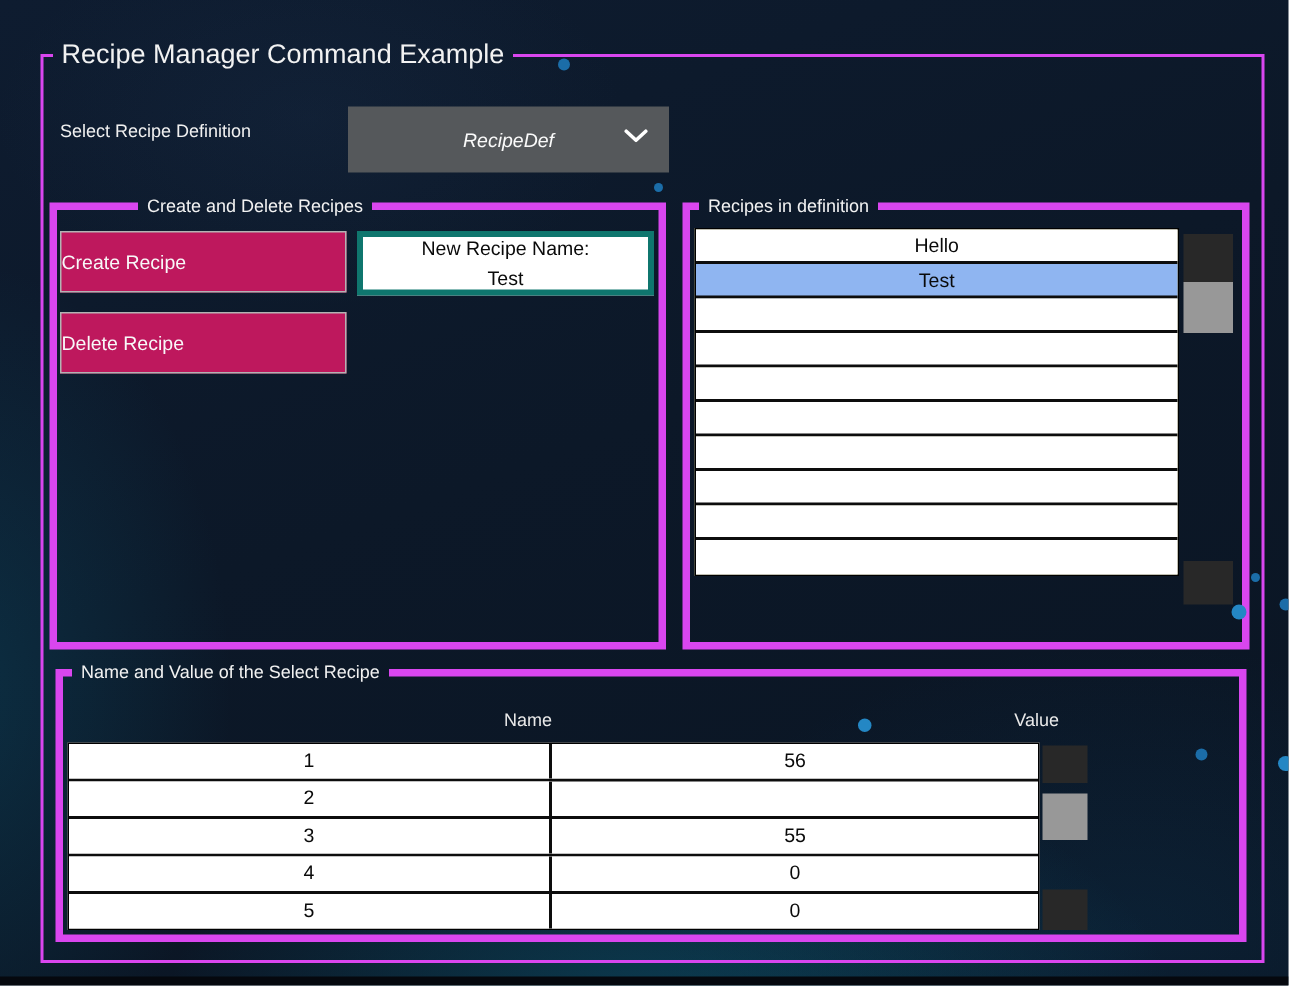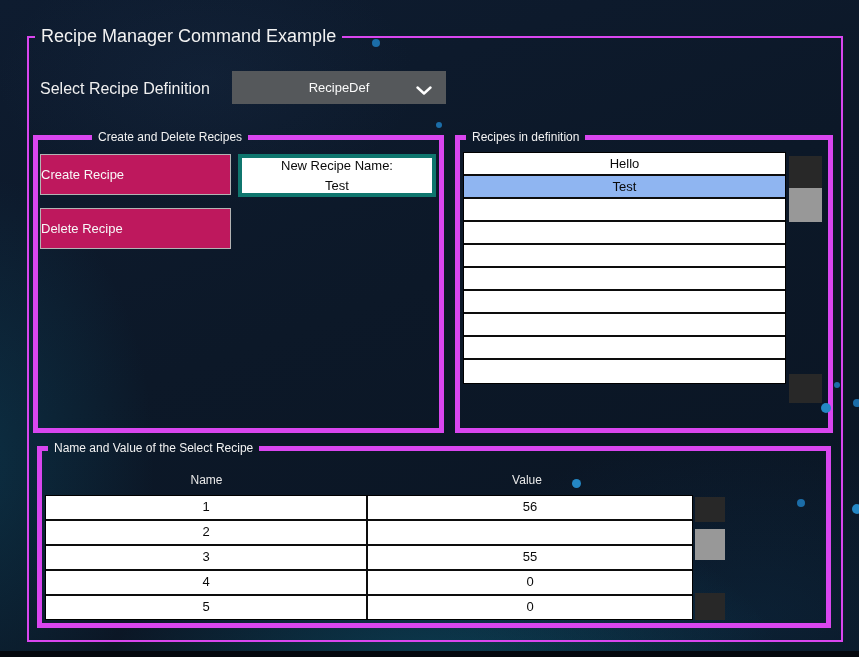--- a/index.html
+++ b/index.html
@@ -18,28 +18,29 @@
   
   fieldset { position: absolute; border: 5px solid #d946ef; }
   fieldset.outer { border-width: 2px; }
   legend {
     color: #f2f2f2; padding: 0 6px; margin-left: 6px; white-space: nowrap;
   }
   .legend-lg { font-size: 18px; }
   .legend-sm { font-size: 12px; }
 
   .abs { position: absolute; }
-  .white-label { color: #f0f0f0; font-size: 16px; }
+  .white-label { color: #f0f0f0; font-size: 12px; }
 
   
   .dropdown {
-    left: 232px; top: 71px; width: 214px; height: 33px;
+    left: 232px; top: 71px; width: 214px; height: 44px;
     background: #55585b; color: #fafafa; font-size: 13px;
     display: flex; align-items: center; justify-content: center;
     cursor: default;
+    font-style: italic;
   }
   .dropdown .chev { position: absolute; right: 14px; top: 12px; }
 
   
   .gray-btn {
     width: 191px; height: 41px; left: 40px;
     background: #be185d; border: 1px solid #b3b3b3;
     color: #f8f8f8; font-size: 13px;
     display: flex; align-items: center; justify-content: flex-start;
     cursor: default;
@@ -78,21 +79,21 @@
   }
   .t-row { display: flex; border-bottom: 2px solid #0d0d0d; }
   .t-row:last-child { border-bottom: none; }
   .t-cell {
     height: 23px; line-height: 22px; text-align: center;
     color: #0a0a0a; font-size: 13px; background: #fff;
   }
   .t-cell.name { width: 322px; border-right: 2px solid #0d0d0d; }
   .t-cell.value { flex: 1; }
 
-  .col-head { color: #e9e9e9; font-size: 12px; text-align: center; }
+  .col-head { color: #e9e9e9; font-size: 12px; text-align: right; }
 
   
   .dot { position: absolute; border-radius: 50%; background: #1b6da8; }
   .dot.bright { background: #2487c4; }
 
   .bottom-strip {
     left: 0; top: 651px; width: 859px; height: 6px; background: #05080e;
   }
 </style>
 </head>
@@ -149,21 +150,21 @@
     <div class="list-row"></div>
     <div class="list-row"></div>
     <div class="list-row"></div>
   </div>
 
 <div class="abs sb-dark" style="left:789px; top:156px; width:33px; height:32px;"></div>
 <div class="abs sb-thumb" style="left:789px; top:188px; width:33px; height:34px;"></div>
 <div class="abs sb-dark" style="left:789px; top:374px; width:33px; height:29px;"></div>
 
 <div class="abs col-head" style="left:45px; top:473px; width:323px;">Name</div>
-<div class="abs col-head" style="left:365px; top:473px; width:324px;">Value</div>
+<div class="abs col-head" style="left:382px; top:473px; width:324px;">Value</div>
 
 <div class="abs tbl">
     <div class="t-row">
       <div class="t-cell name">1</div>
       <div class="t-cell value">56</div>
     </div>
     <div class="t-row">
       <div class="t-cell name">2</div>
     </div>
     <div class="t-row">

